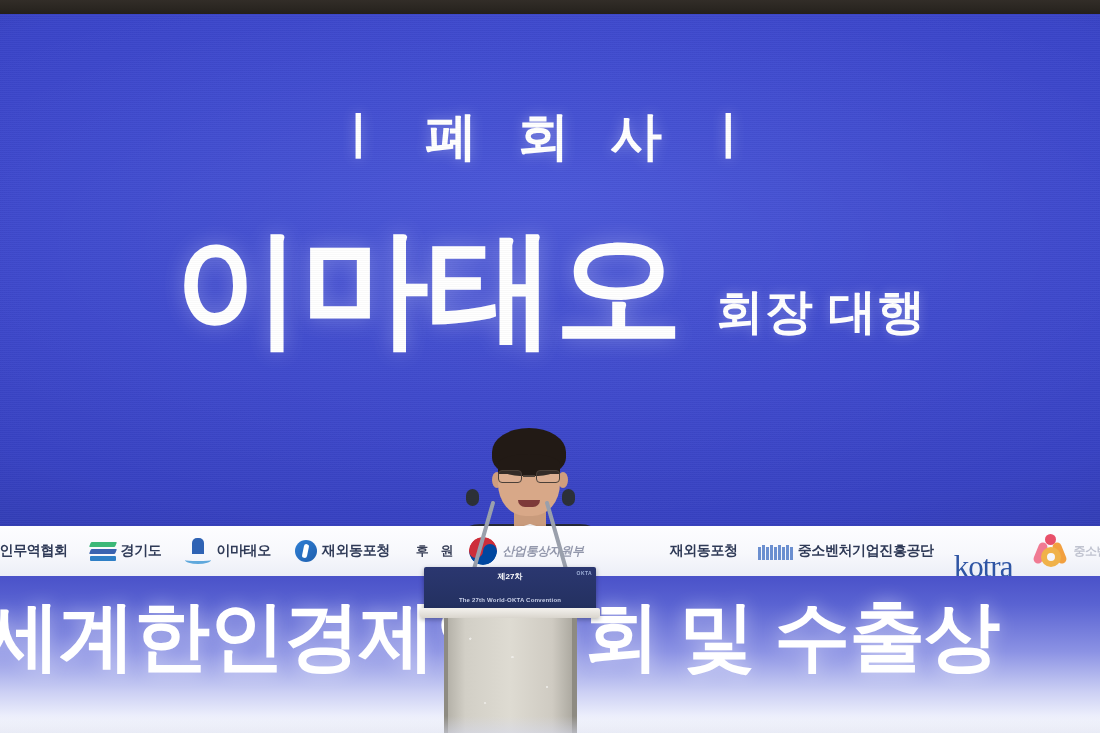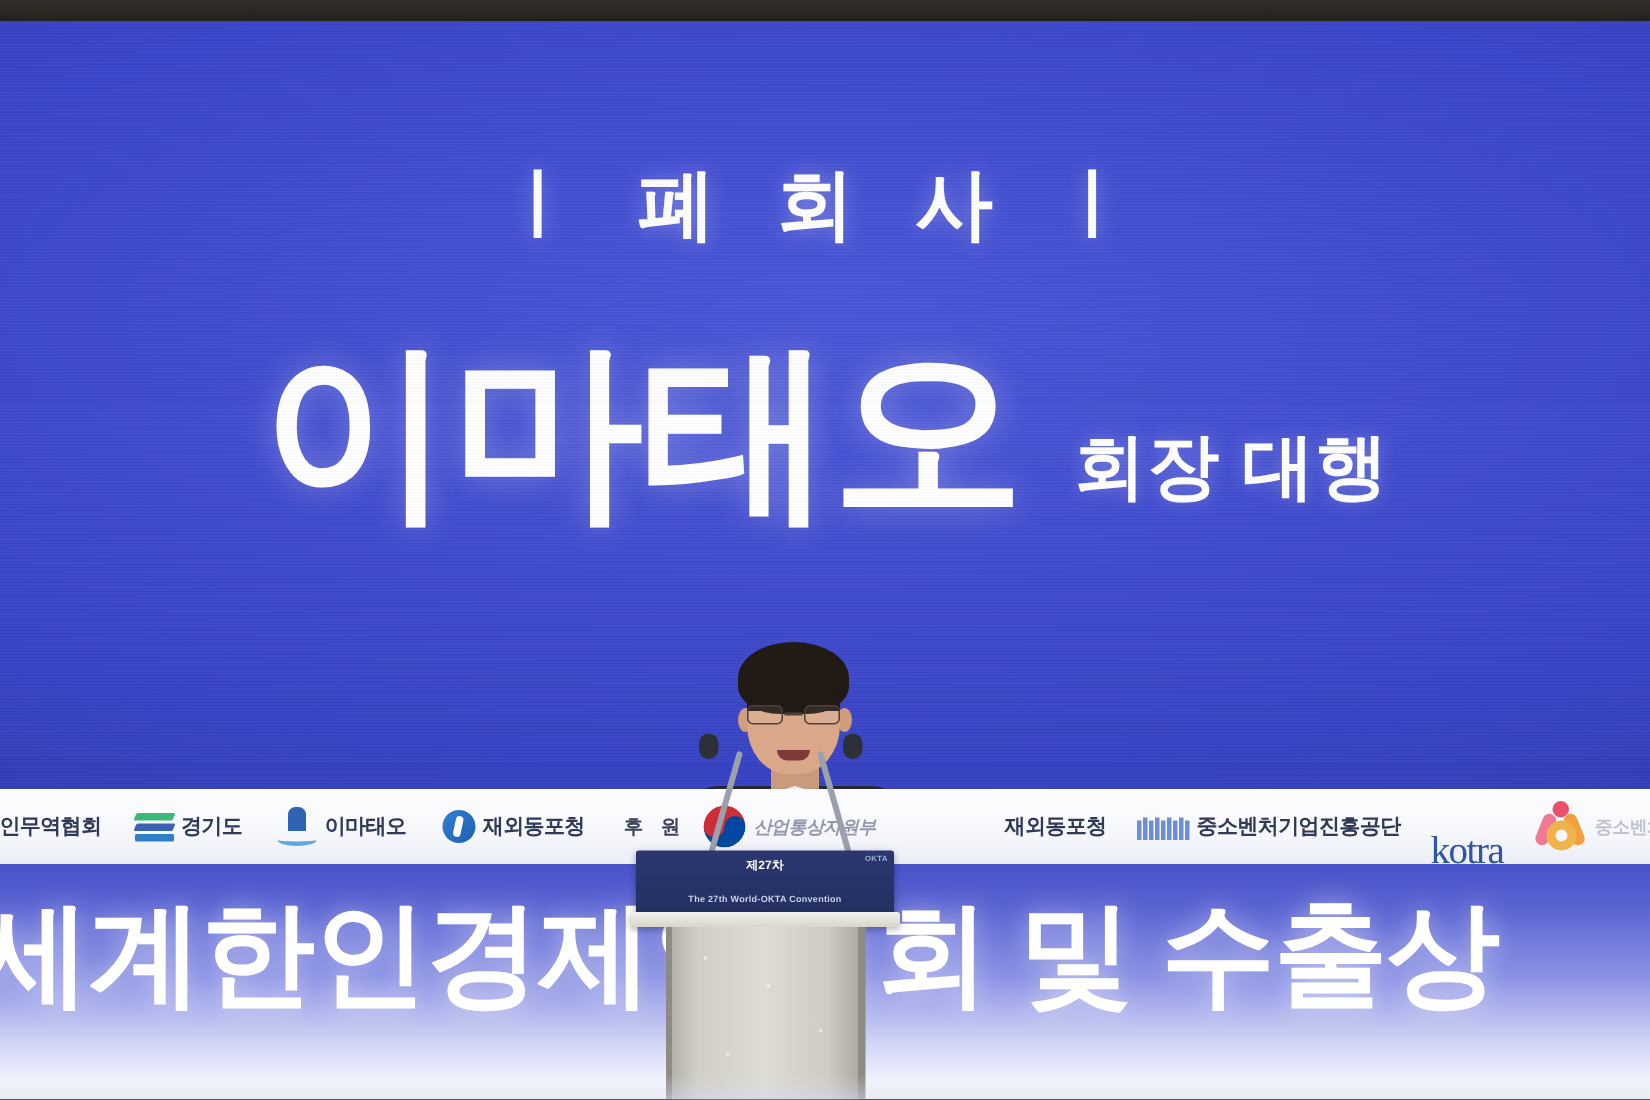--- a/index.html
+++ b/index.html
@@ -62,21 +62,21 @@
   }
   .logo-item {
     display:flex; align-items:center; gap:5px;
     flex:0 0 auto; white-space:nowrap;
   }
   .logo-text {
     font-size:14px; font-weight:700; color:#2f3a57; letter-spacing:-.4px;
   }
   .logo-text.sm { font-size:12px; color:#41496a; }
   .logo-text.kotra {
-    font-size:26px; font-weight:400; color:#2f55a4;
+    font-size:31px; font-weight:400; color:#2f55a4;
     letter-spacing:-1px; font-family:"Liberation Serif", serif;margin-top:32px;
   }
   .logo-text.hoowon { font-size:13px; color:#3a4159; letter-spacing:4px; font-weight:600; }
 
   
   .mark-gg { display:flex; flex-direction:column; gap:2px; }
   .mark-gg i { display:block; width:26px; height:5px; border-radius:1px; }
   .mark-gg i:nth-child(1){ background:#3cb878; transform:skewX(-22deg); }
   .mark-gg i:nth-child(2){ background:#3a63b0; transform:skewX(-22deg); }
   .mark-gg i:nth-child(3){ background:#2f7fc6; }

